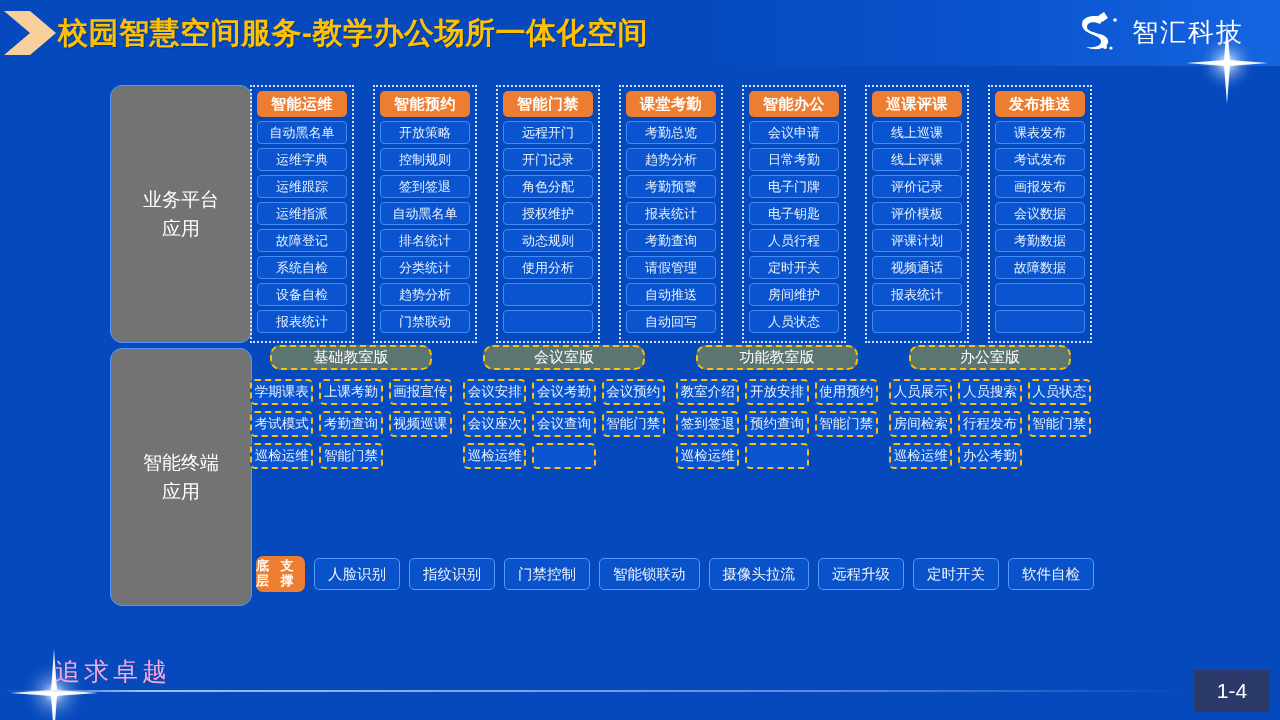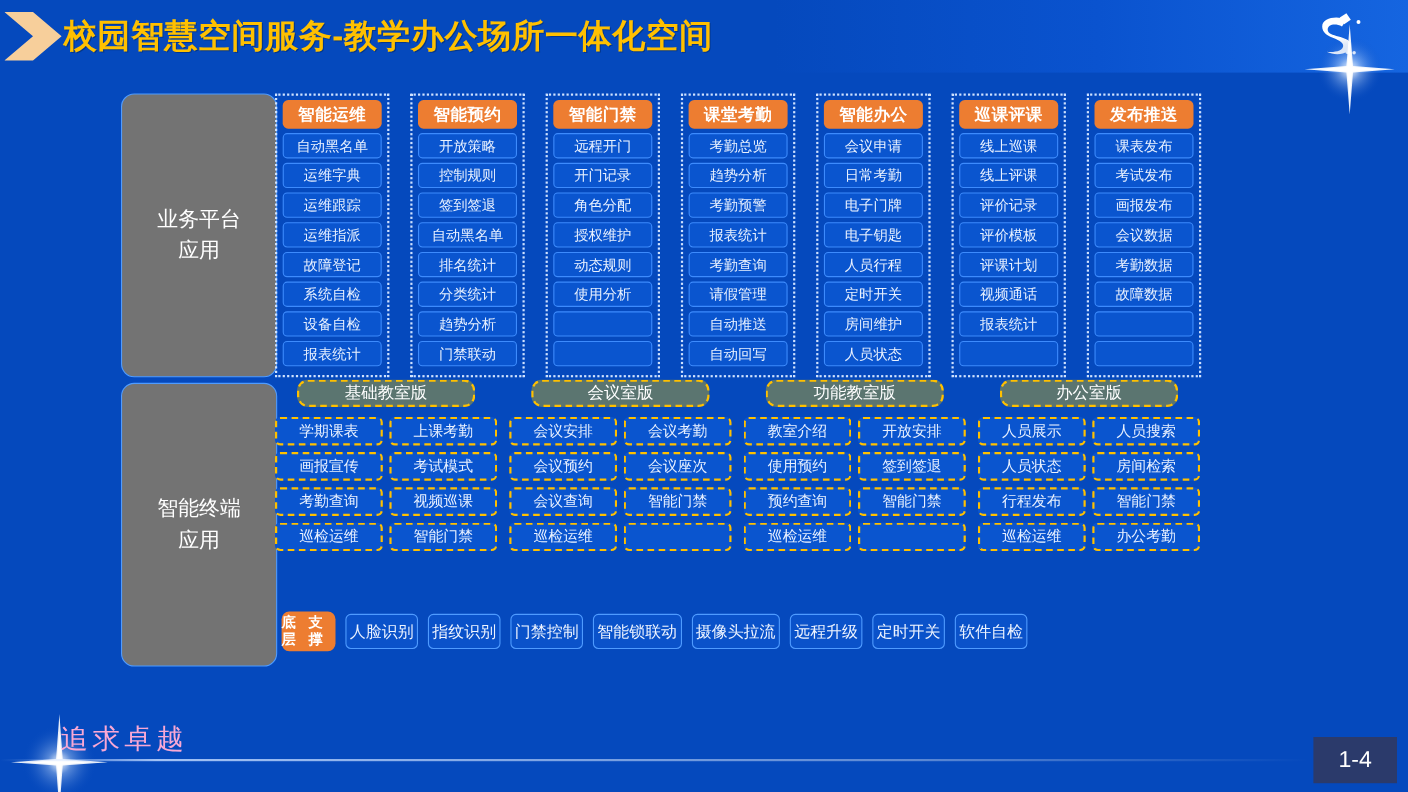--- a/index.html
+++ b/index.html
@@ -83,21 +83,21 @@
   .group { width: 202px; display: flex; flex-direction: column; align-items: center; }
   .group-head {
     width: 162px; height: 25px; border-radius: 10px;
     background: #5b7570; border: 2px dashed #ffc000;
     color: #ffffff; font-size: 15px;
     display: flex; align-items: center; justify-content: center;
     margin-bottom: 9px;
   }
   .group-grid {
     width: 100%;
-    display: grid; grid-template-columns: 1fr 1fr;
+    display: grid; grid-template-columns: 1fr 1fr 1fr;
     gap: 6px 6px;
   }
   .gcell {
     height: 26px; border: 2px dashed #ffc000; border-radius: 5px;
     background: #0a55cf; color: #e8f1ff; font-size: 13.5px;
     display: flex; align-items: center; justify-content: center;
     white-space: nowrap;
   }
   .gcell.empty { color: transparent; }
 
@@ -105,21 +105,21 @@
   .support {
     position: absolute; left: 256px; top: 556px; height: 36px;
     display: flex; align-items: center; gap: 9px;
   }
   .support-badge {
     width: 49px; height: 36px; border-radius: 7px; background: #ed7d31;
     color: #ffffff; font-size: 13px; line-height: 1.15; font-weight: bold;
     display: flex; align-items: center; justify-content: center;
   }
   .support-item {
-    height: 32px; padding: 0 3px;
+    height: 32px; padding: 0 13px;
     border: 1px solid #4f9bff; border-radius: 5px; background: #0a52ca;
     color: #eef4ff; font-size: 14.5px;
     display: flex; align-items: center; justify-content: center;
     white-space: nowrap;
   }
 
   
   .footer-slogan {
     position: absolute; left: 55px; top: 655px;
     font-size: 25px; color: #f9a8d4; letter-spacing: 4px;
@@ -146,20 +146,21 @@
   </svg>
   <div class="hdr-title">校园智慧空间服务-教学办公场所一体化空间</div>
   <div class="hdr-logo">
     <svg class="hdr-logo-mark" viewBox="0 0 50 44">
       <path d="M8 14 C8 6 22 4 30 8 L26 14 C20 11 13 12 13 17 C13 24 32 22 34 30 C36 38 22 42 12 37 C17 38 28 37 27 31 C26 24 8 25 8 14 Z" fill="#ffffff"></path>
       <path d="M24 6 L30 2 L34 8 L28 12 Z" fill="#ffffff"></path>
       <circle cx="41" cy="10" r="1.8" fill="#ffffff"></circle>
       <circle cx="31" cy="37" r="2" fill="#ffffff"></circle>
       <circle cx="37" cy="38" r="1.6" fill="#ffffff"></circle>
     </svg>
+    <div class="hdr-logo-text">智汇科技</div>
   </div>
   <svg class="hdr-sparkle" viewBox="0 0 86 86">
     <defs>
       <radialGradient id="sg1" cx="50%" cy="50%" r="50%">
         <stop offset="0%" stop-color="#ffffff" stop-opacity="1"></stop>
         <stop offset="35%" stop-color="#cfe4ff" stop-opacity=".45"></stop>
         <stop offset="100%" stop-color="#0549bd" stop-opacity="0"></stop>
       </radialGradient>
     </defs>
     <circle cx="43" cy="43" r="30" fill="url(#sg1)"></circle>

